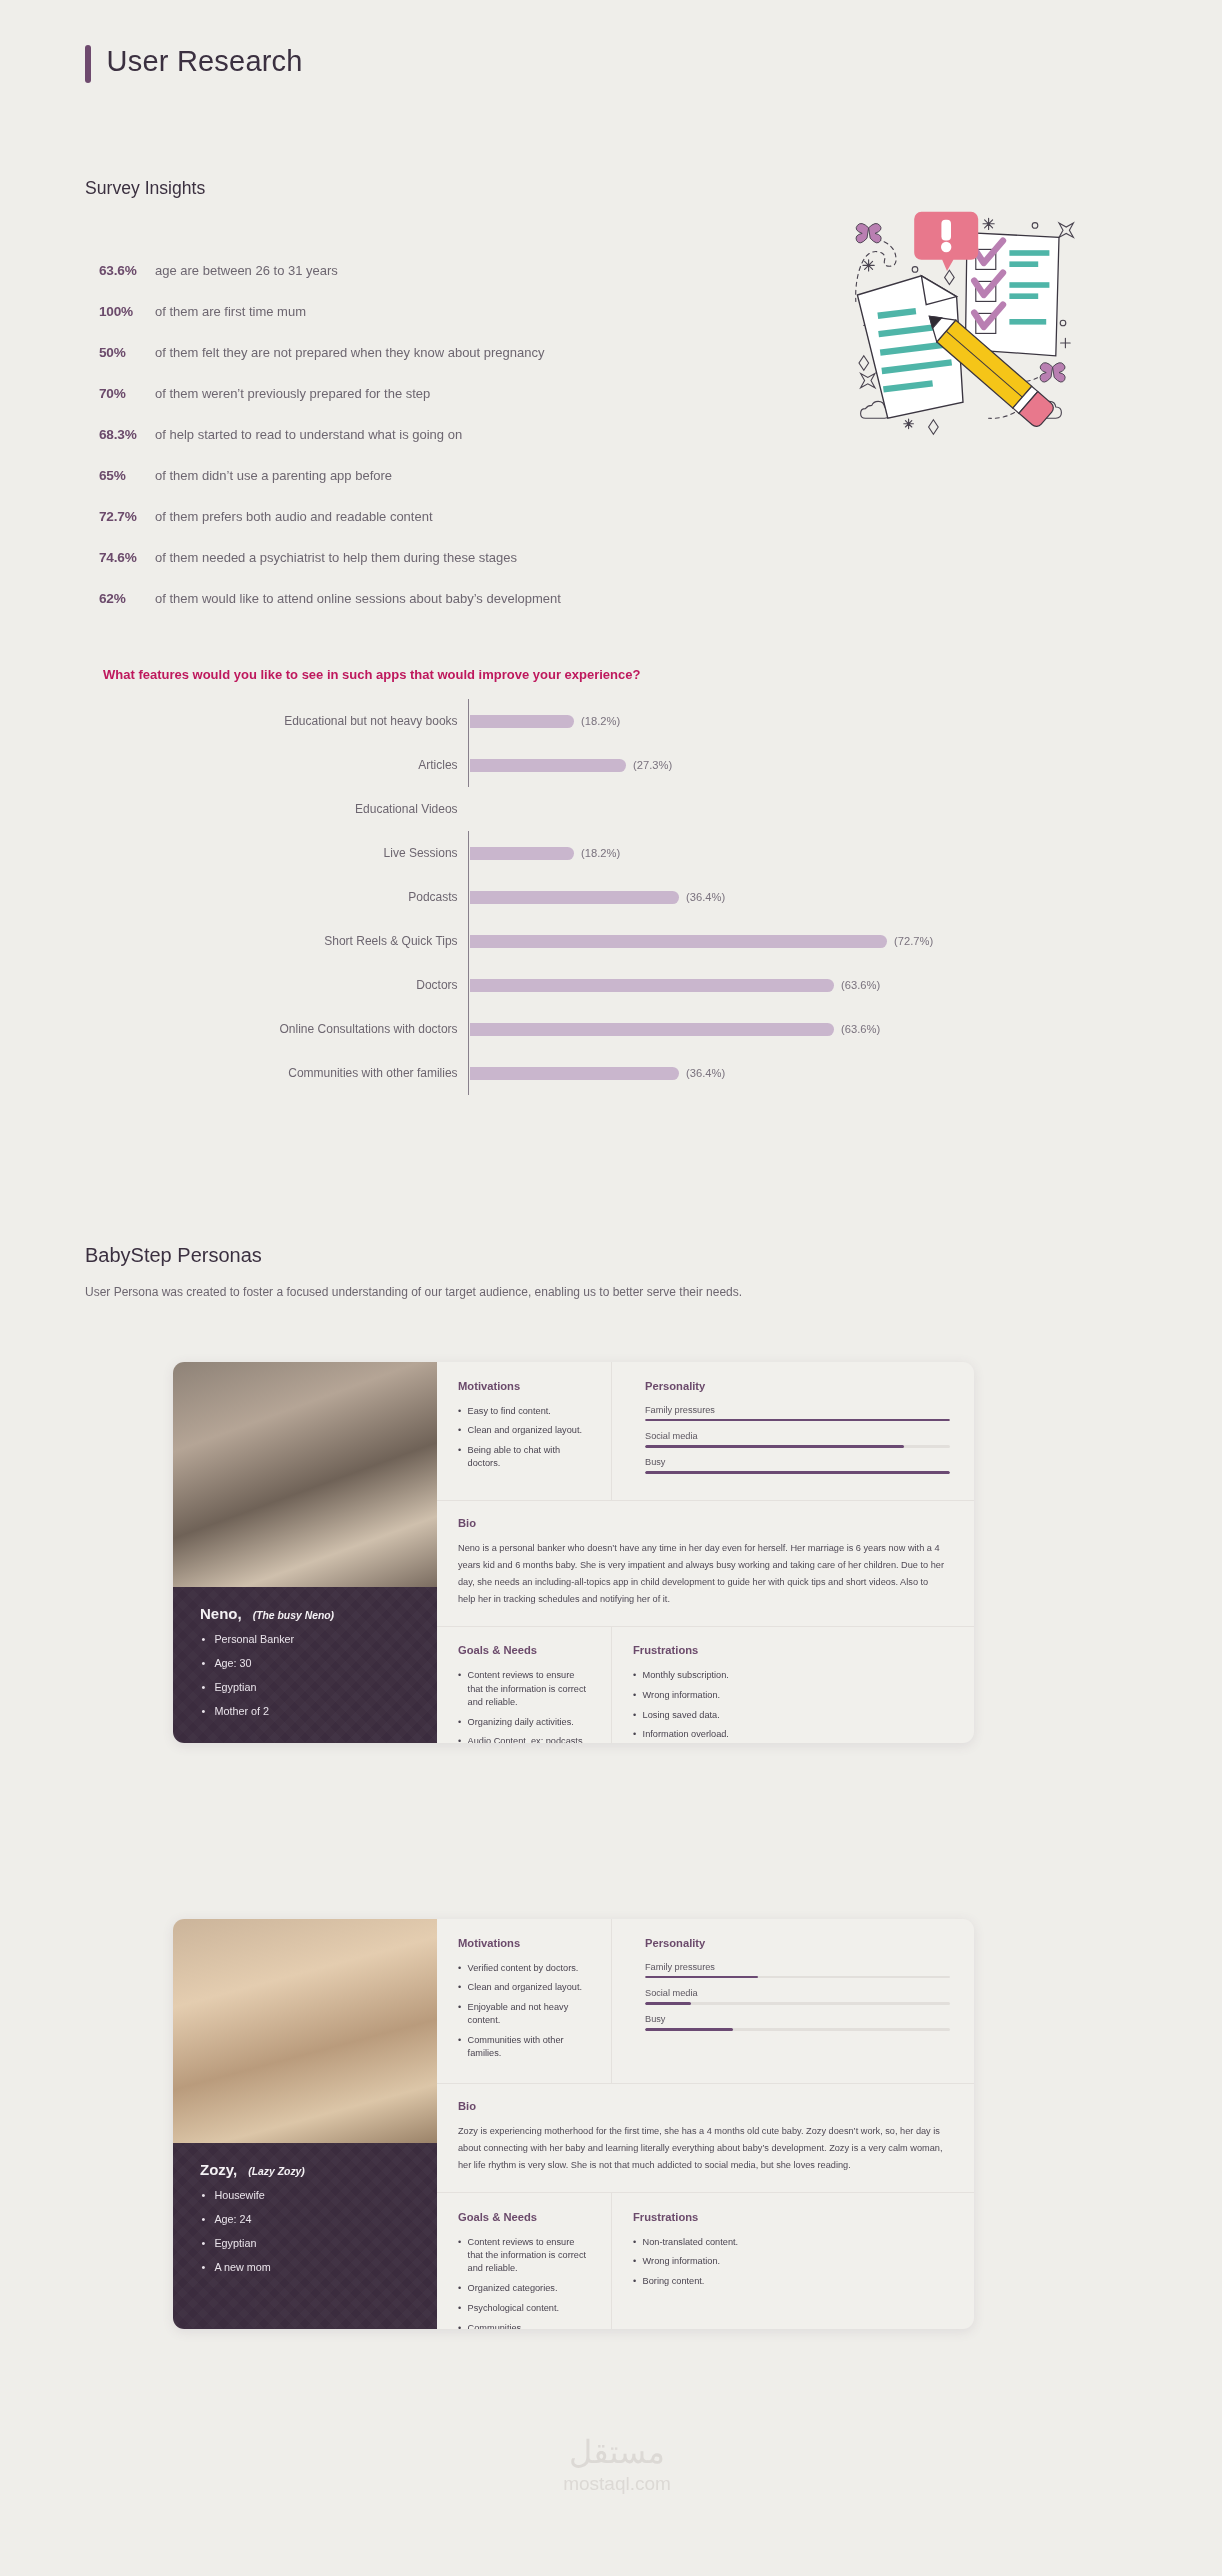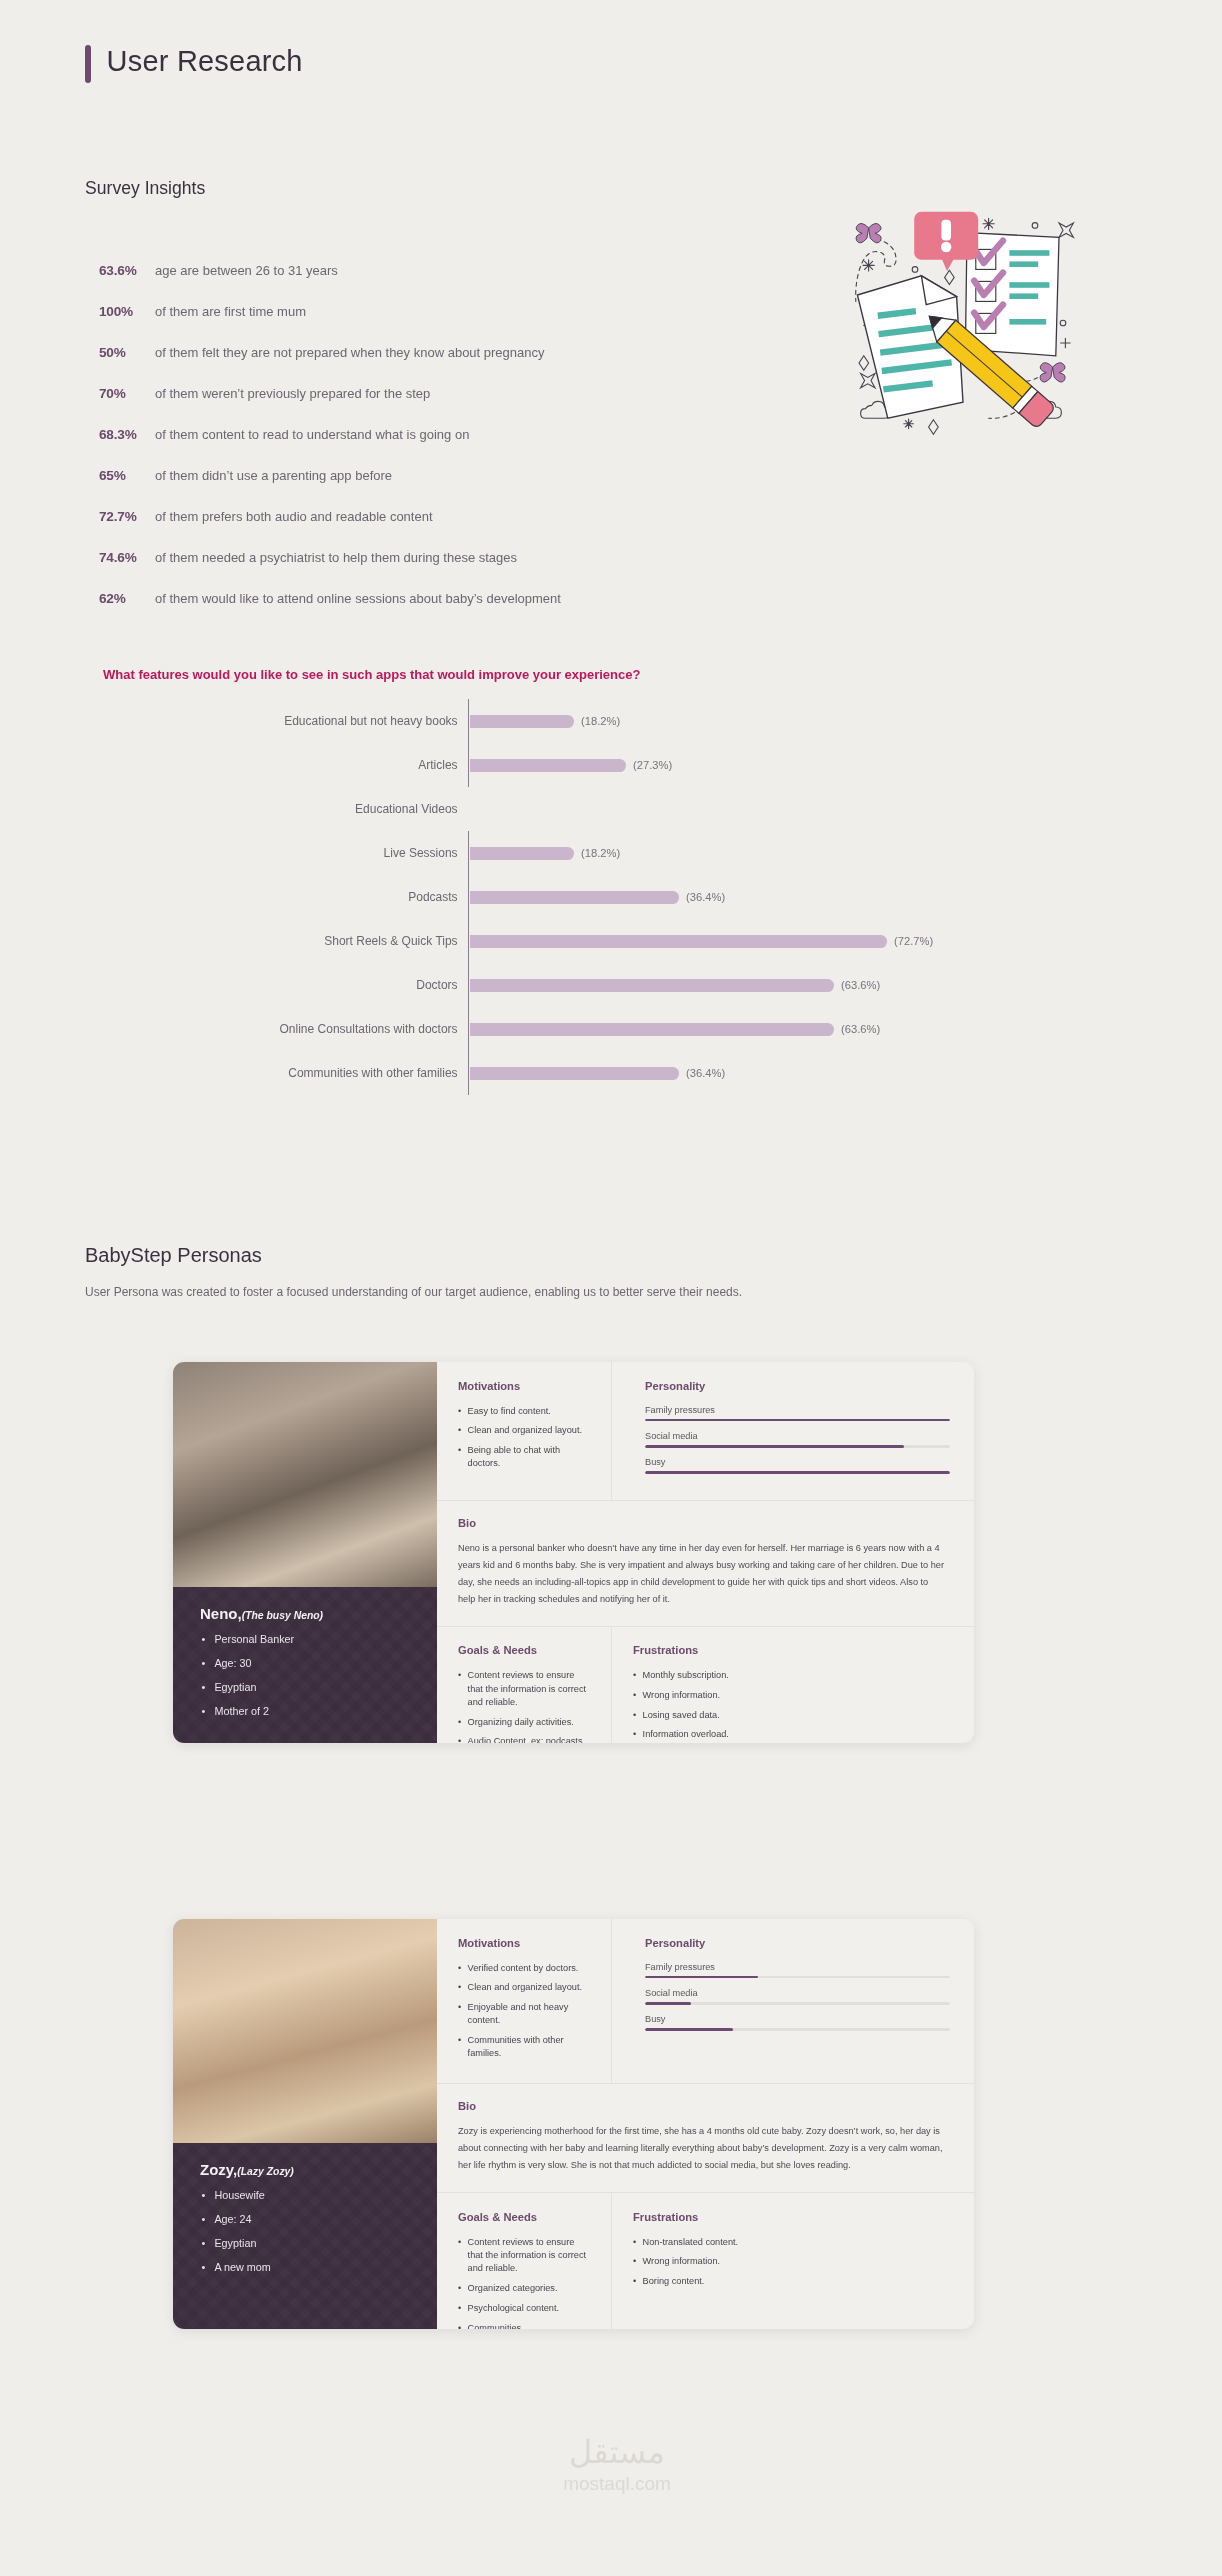--- a/index.html
+++ b/index.html
@@ -185,21 +185,21 @@
   #persona-card-2 .persona-info { height: 186px; }
   .persona-name {
     font-size: 15px;
     font-weight: 700;
     margin-bottom: 11.2px;
   }
   .persona-nickname {
     font-size: 10.4px;
     font-style: italic;
     font-weight: 700;
-    margin-left: 0;
+    margin-left: 11px;
   }
   .persona-meta { list-style: none; }
   .persona-meta li {
     font-size: 10.8px;
     padding-left: 14.4px;
     position: relative;
     margin-bottom: 12px;
     color: #e9e3ea;
   }
   .persona-meta li::before {
@@ -315,21 +315,21 @@
     <div class="stat-row">
       <div class="stat-pct">50%</div>
       <div class="stat-text">of them felt they are not prepared when they know about pregnancy</div>
     </div>
     <div class="stat-row">
       <div class="stat-pct">70%</div>
       <div class="stat-text">of them weren’t previously prepared for the step</div>
     </div>
     <div class="stat-row">
       <div class="stat-pct">68.3%</div>
-      <div class="stat-text">of them content to read to understand what is going on</div>
+      <div class="stat-text">of help started to read to understand what is going on</div>
     </div>
     <div class="stat-row">
       <div class="stat-pct">65%</div>
       <div class="stat-text">of them didn’t use a parenting app before</div>
     </div>
     <div class="stat-row">
       <div class="stat-pct">72.7%</div>
       <div class="stat-text">of them prefers both audio and readable content</div>
     </div>
     <div class="stat-row">

